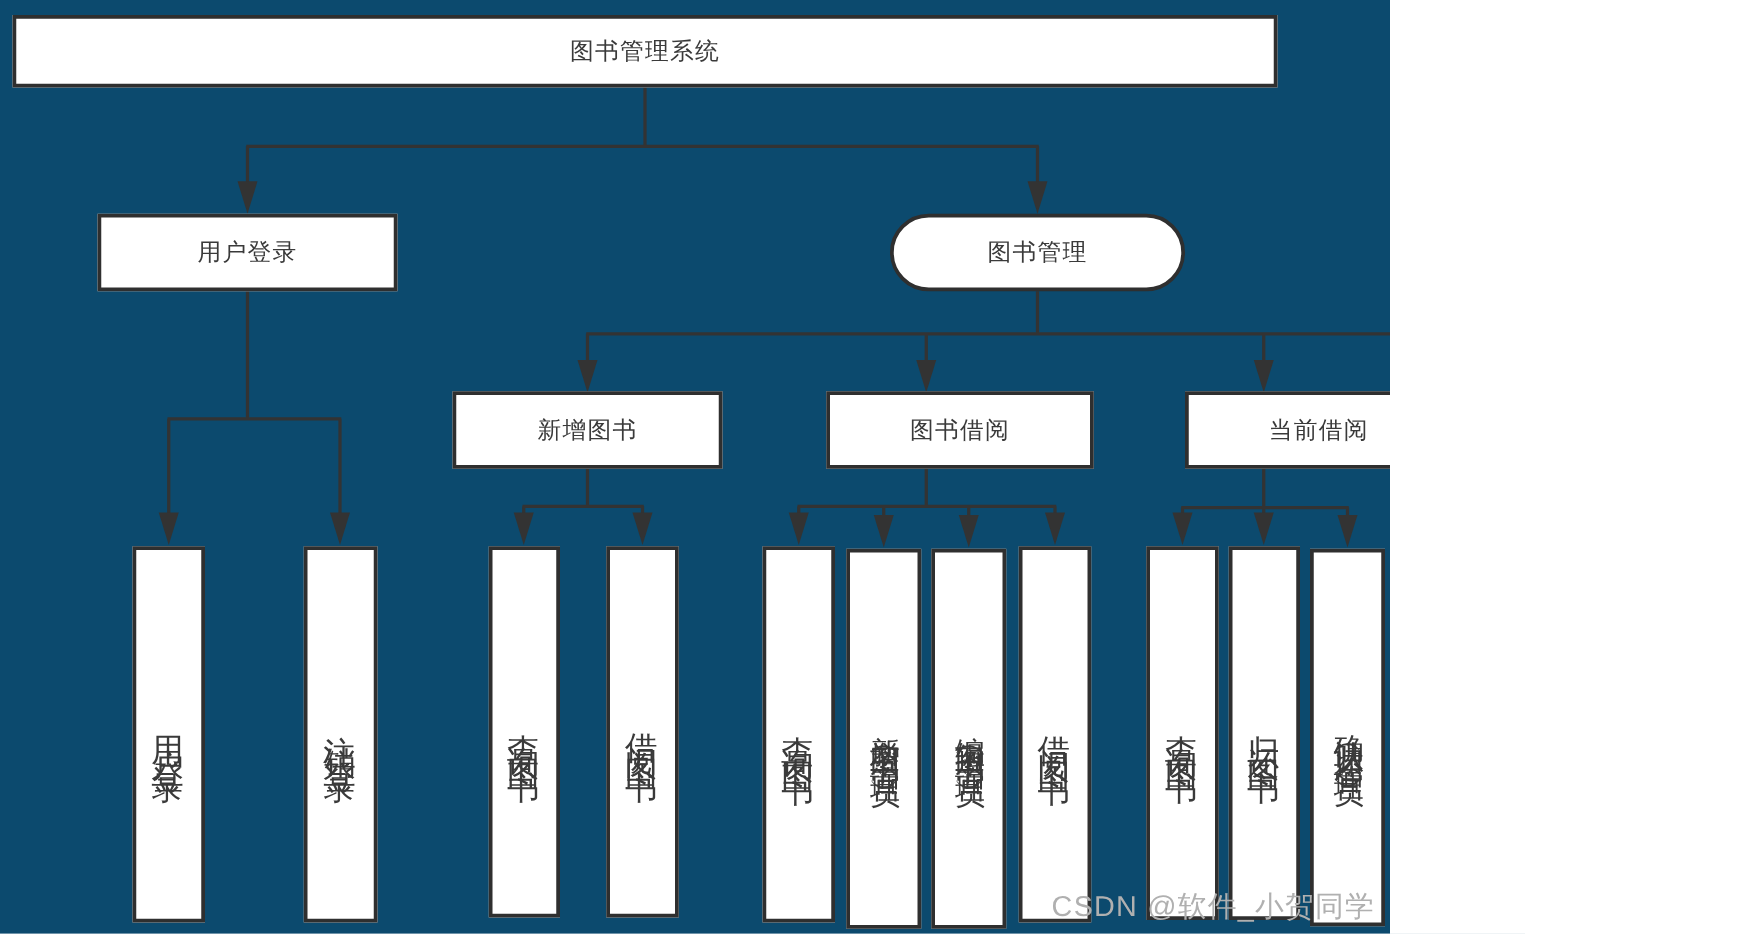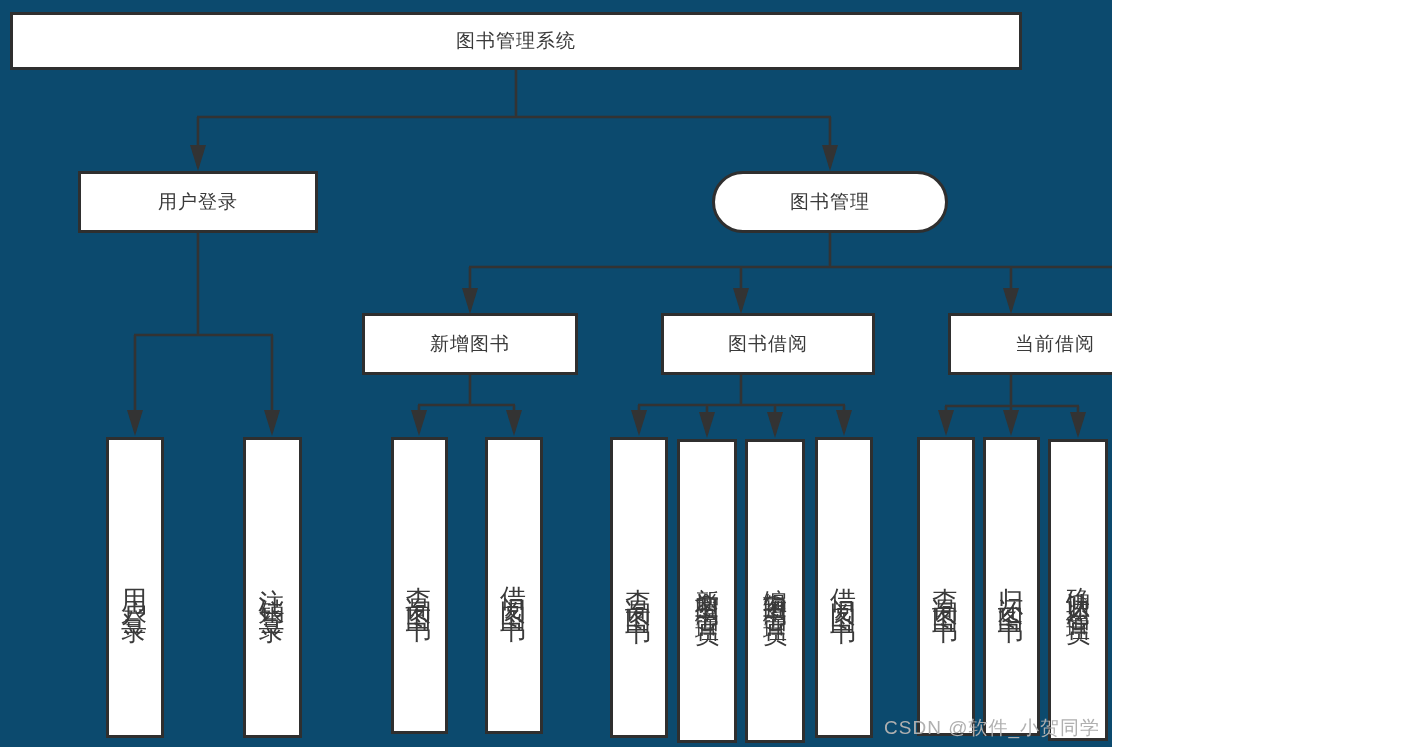--- a/index.html
+++ b/index.html
@@ -22,21 +22,21 @@
     color:#3a3a3a;
   }
   .hnode{font-size:19px;letter-spacing:1px;}
   .vnode{writing-mode:vertical-rl;text-orientation:mixed;}
   .vnode .lbl{font-size:26px;letter-spacing:10px;}
   .vnode.mid .lbl{font-size:25px;letter-spacing:5px;}
   .vnode.tight .lbl{font-size:24px;letter-spacing:5px;}
   .watermark{
     position:absolute;
     right:12px;bottom:6px;
-    font-size:19px;
+    font-size:23px;
     color:#b0b0b0;
     letter-spacing:1px;
     white-space:nowrap;
   }
 </style>
 </head>
 <body>
 
 <div class="canvas">
 

